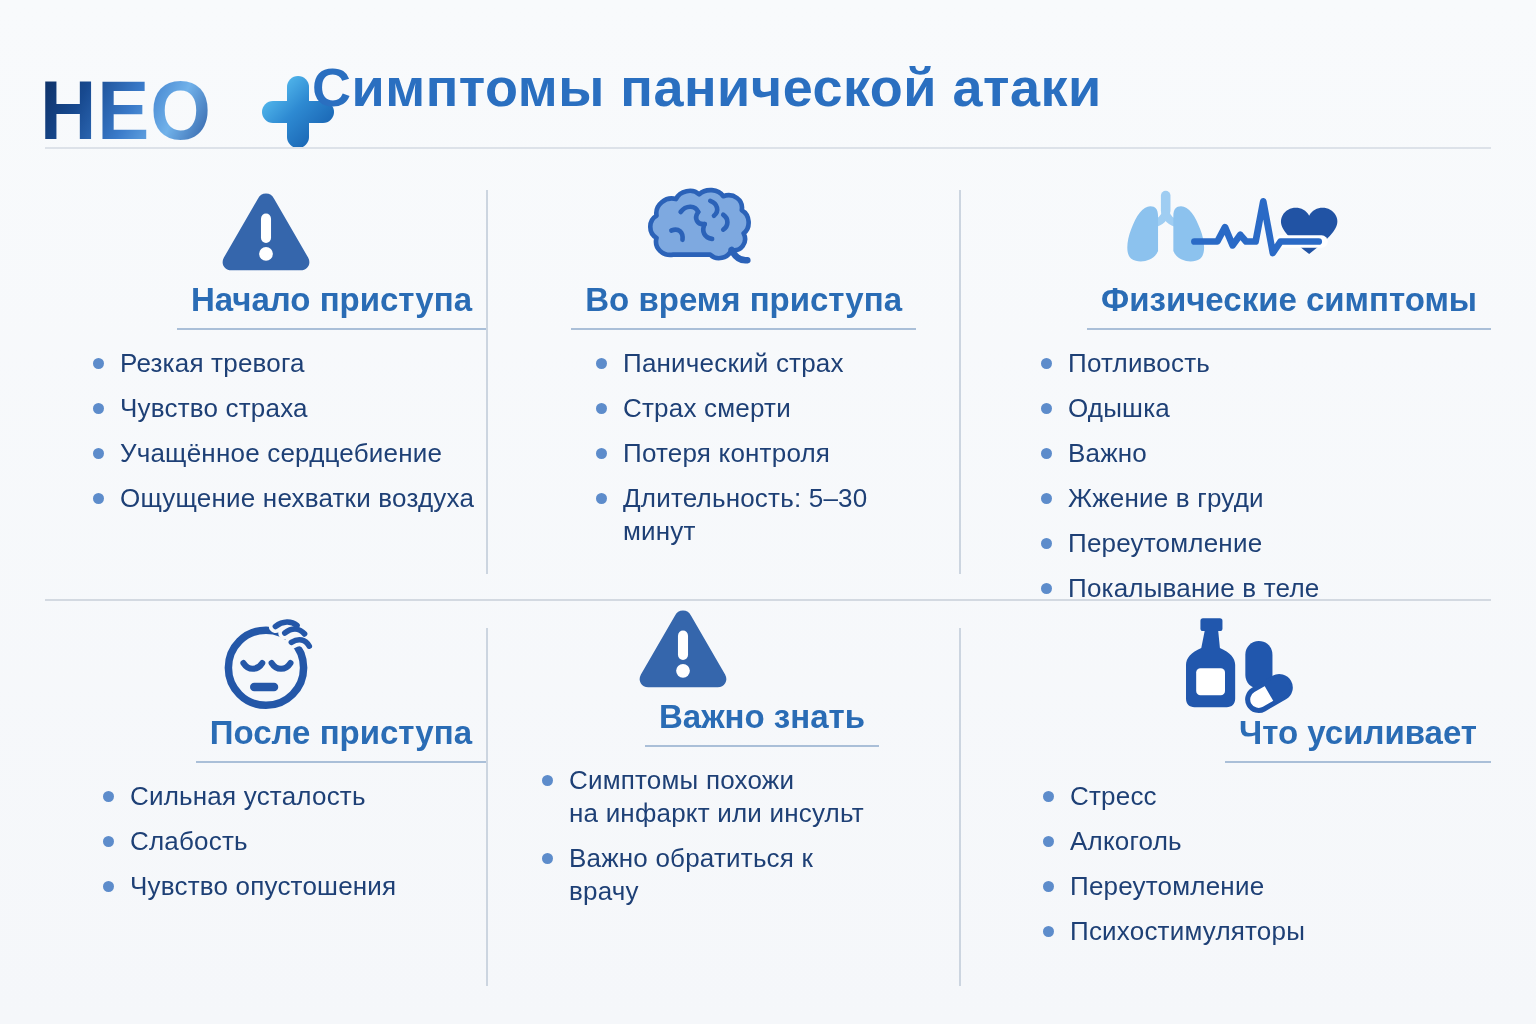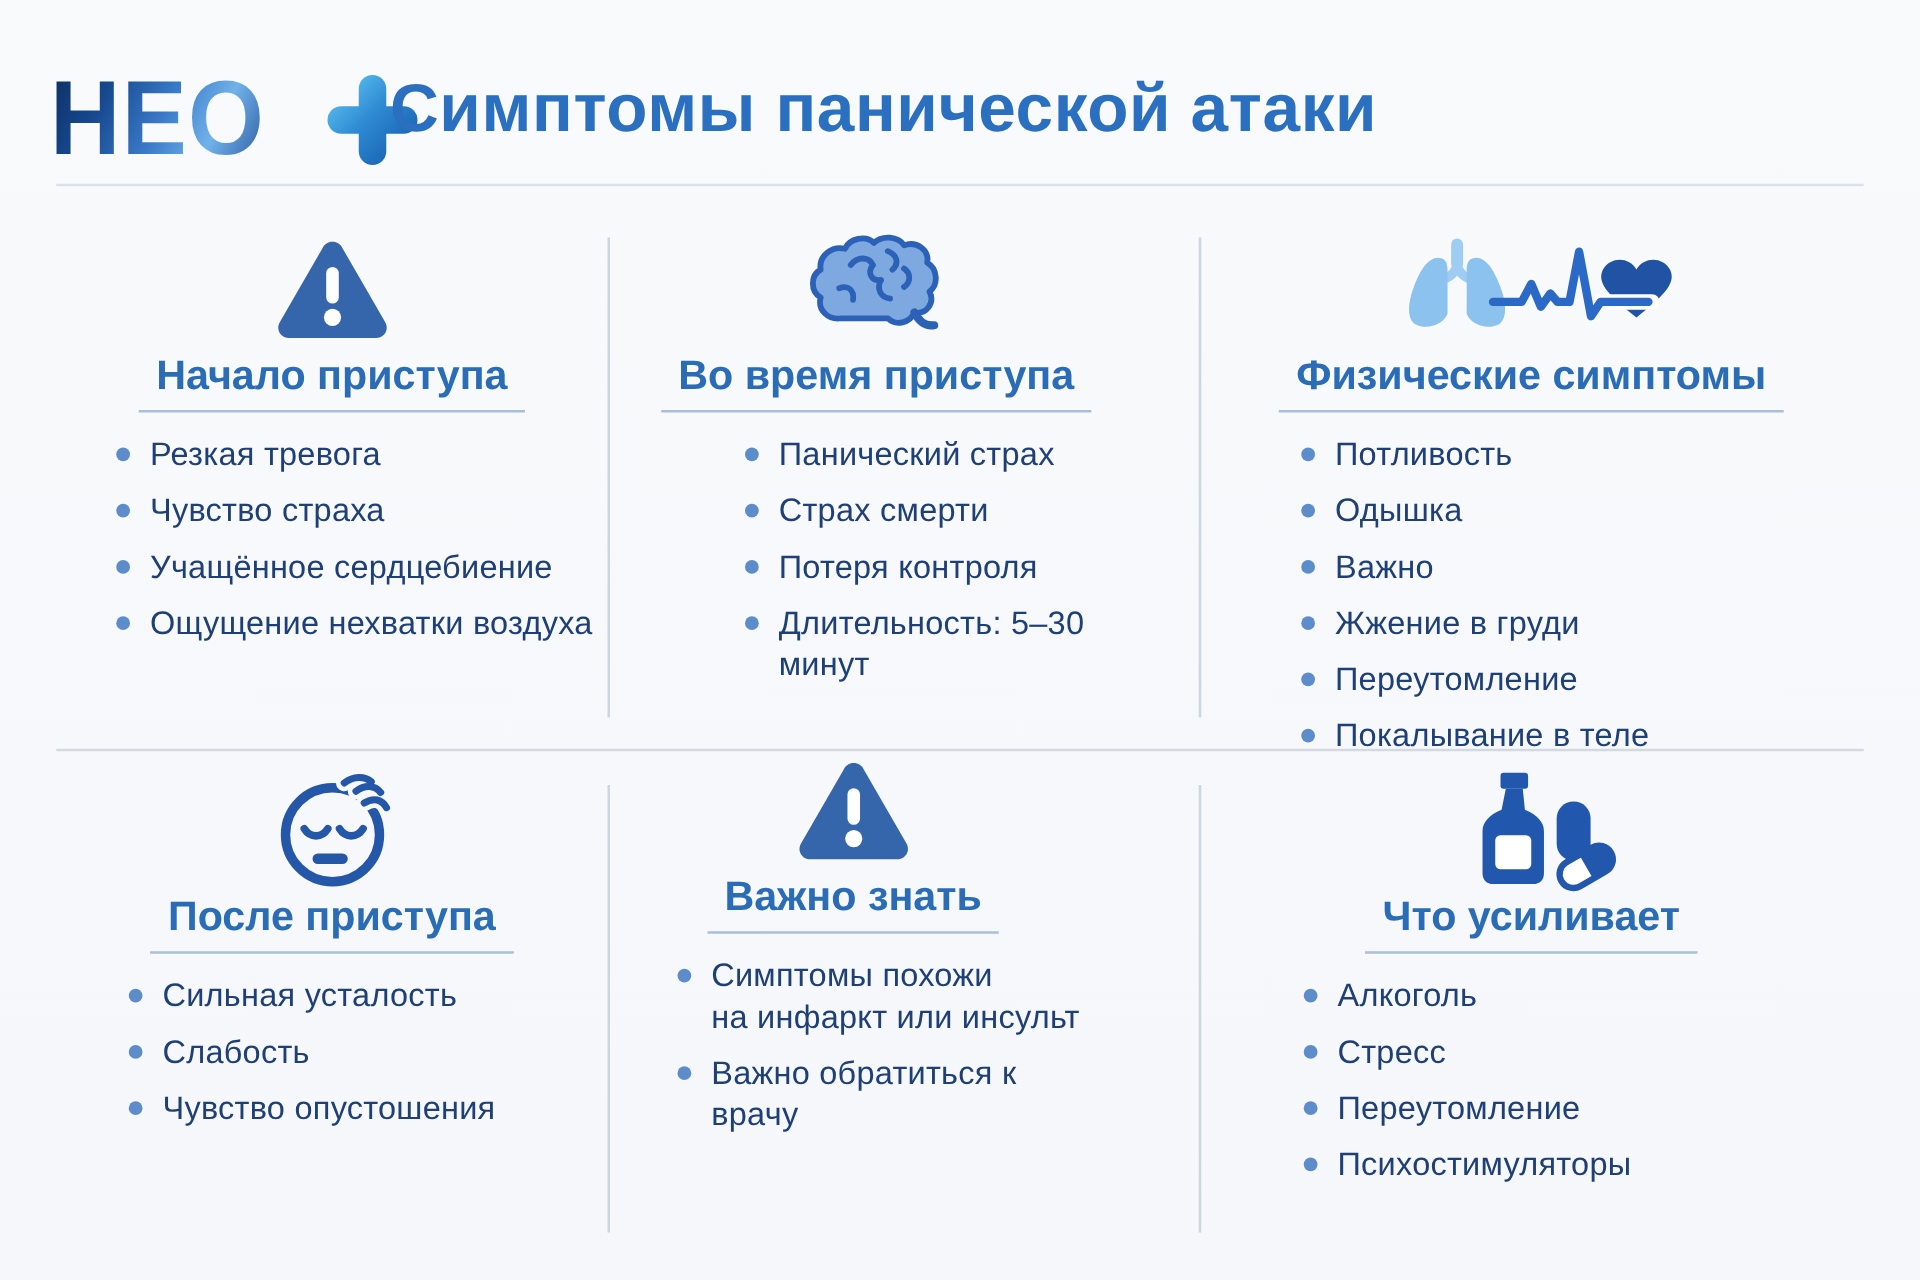--- a/index.html
+++ b/index.html
@@ -5,21 +5,21 @@
   html,body{margin:0;padding:0;}
   body{
     width:1536px;height:1024px;
     background:#f6f8fa;
     font-family:"Liberation Sans","DejaVu Sans",sans-serif;
     overflow:hidden;
   }
   .page{position:relative;width:1536px;height:1024px;background:linear-gradient(180deg,#f8fafc 0%,#f5f7fa 100%);}
 
   
-  .logo{position:absolute;left:40px;top:48px;height:92px;display:flex;align-items:center;gap:40px;}
+  .logo{position:absolute;left:40px;top:64px;height:92px;display:flex;align-items:center;gap:40px;}
   .logo-text{
     font-size:78px;font-weight:700;letter-spacing:1px;line-height:1;
     background:linear-gradient(118deg,#0d2d60 0%,#17498f 26%,#3a7ac9 52%,#71b2ea 74%,#27539b 100%);
     -webkit-background-clip:text;background-clip:text;color:transparent;
     transform:scaleY(1.08);
   }
   .logo-plus{position:relative;width:72px;height:72px;margin-left:10px;top:2px;}
   .logo-plus::before,.logo-plus::after{
     content:"";position:absolute;border-radius:12px;
     background:linear-gradient(135deg,#52b7ec 0%,#2e8ad2 45%,#1a66b4 100%);
@@ -41,21 +41,21 @@
   
   .section{position:absolute;}
   .sec-r1c1{left:45px;top:185px;width:441px;}
   .sec-r1c2{left:486px;top:185px;width:430px;}
   .sec-r1c3{left:959px;top:185px;width:532px;}
   .sec-r2c1{left:45px;top:618px;width:441px;}
   .sec-r2c2{left:486px;top:602px;width:393px;}
   .sec-r2c3{left:959px;top:618px;width:532px;}
 
   .icon-wrap{height:92px;display:flex;align-items:center;justify-content:center;margin-bottom:4px;}
-  .sec-head{text-align:center;}
+  .sec-head{text-align:right;}
   .sec-title{
     display:inline-block;font-size:33px;font-weight:700;color:#2a6cb5;
     padding:0 14px 9px 14px;border-bottom:2px solid #aabfd8;
   }
   .section ul{list-style:none;margin:17px 0 0 0;}
   .sec-r1c1 ul{padding:0 0 0 48px;}
   .sec-r1c2 ul{padding:0 0 0 70px;margin-left:40px;}
   .sec-r1c3 ul{padding:0 0 0 82px;}
   .sec-r2c1 ul{padding:0 0 0 58px;}
   .sec-r2c2 ul{padding:0 0 0 56px;}
@@ -261,28 +261,28 @@
         <g transform="translate(108,96) rotate(-30)">
           <rect x="0" y="0" width="54" height="26" rx="13" fill="#ffffff" stroke="#2157ad" stroke-width="6"></rect>
           <path d="M27,0 L41,0 C48.2,0 54,5.8 54,13 C54,20.2 48.2,26 41,26 L27,26 Z" fill="#2157ad"></path>
         </g>
       </svg>
     </div>
     <div class="sec-head"><span class="sec-title">Что усиливает</span></div>
     <ul>
       <li class="item">
           <span class="dot"></span>
+          <span class="item-text">Стресс</span>
+        </li>
+      <li class="item">
+          <span class="dot"></span>
           <span class="item-text">Алкоголь</span>
         </li>
       <li class="item">
           <span class="dot"></span>
-          <span class="item-text">Стресс</span>
-        </li>
-      <li class="item">
-          <span class="dot"></span>
           <span class="item-text">Переутомление</span>
         </li>
       <li class="item">
           <span class="dot"></span>
           <span class="item-text">Психостимуляторы</span>
         </li>
     </ul>
   </div>
 
 </div>

